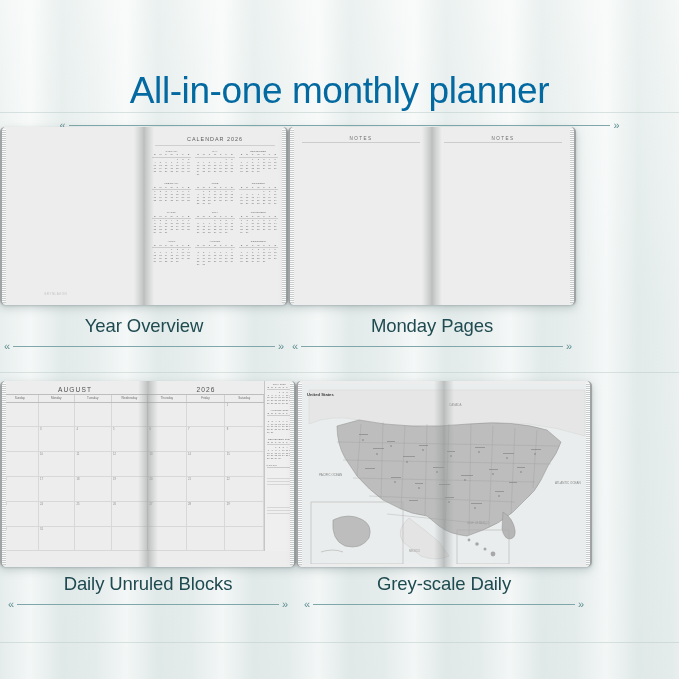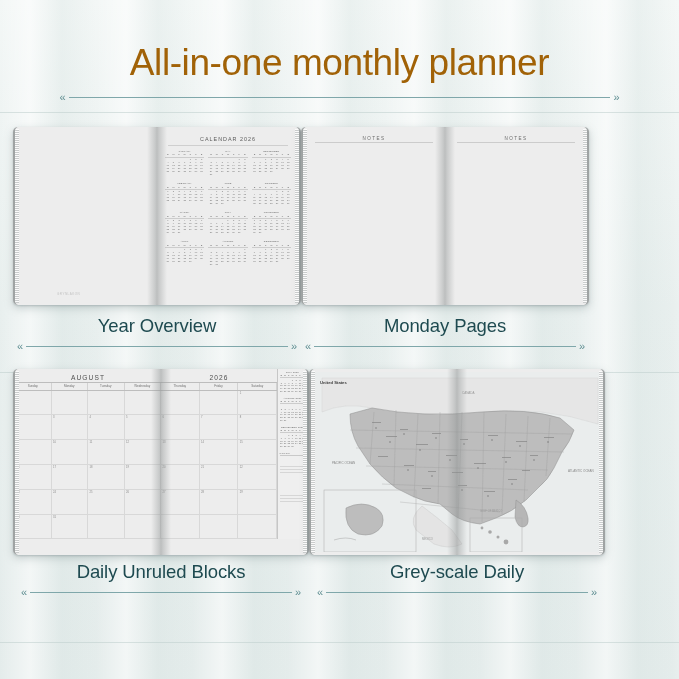--- a/index.html
+++ b/index.html
@@ -30,43 +30,44 @@
     pointer-events: none;
   }
 
   
   .header { position: absolute; top: 42px; left: 0; width: 679px; text-align: center; }
 
   .page-title {
     font-size: 37px;
     font-weight: 400;
     letter-spacing: -0.4px;
-    color: #a16207;
+    color: #0369a1;
     line-height: 1.15;
     font-family: "Liberation Sans", sans-serif;
+    margin-top: 28px;
   }
 
   
   .divider {
     display: flex; align-items: center; justify-content: center;
     gap: 3px;
     margin: 7px auto 0;
   }
   .divider .chev {
     color: #5f8e92; font-size: 11px; line-height: 1;
     flex: 0 0 auto;
   }
   .divider .bar {
     height: 1px; background: #7fa7aa; flex: 1 1 auto;
   }
   .divider.wide { width: 560px; }
   .divider.cap  { width: 280px; margin-top: 4px; }
 
   
-  .grid { position: absolute; top: 118px; left: 13px; width: 551px; }
+  .grid { position: absolute; top: 118px; left: 0; width: 551px; }
   .row { display: flex; }
   .panel { width: 339.5px; }
 
   .photo-wrap {
     height: 195px;
     display: flex; align-items: center; justify-content: center;
     position: relative;
   }
 
   .caption {
@@ -965,21 +966,21 @@
       </div>
       <div class="caption">Monday Pages</div>
       <div class="divider cap">
         <span class="chev">«</span>
         <span class="bar"></span>
         <span class="chev">»</span>
       </div>
     </div>
   </div>
 
-  <div class="row" style="margin-top:12px">
+  <div class="row" style="margin-top:24px">
 
     <div class="panel">
       <div class="photo-wrap">
         <div class="book book-month">
           <div class="pg left">
             <div class="edge l"></div>
             <div class="mo-head">
               <span>AUGUST</span>
             </div>
             <div class="mo-dow" id="mo-dow-left">

